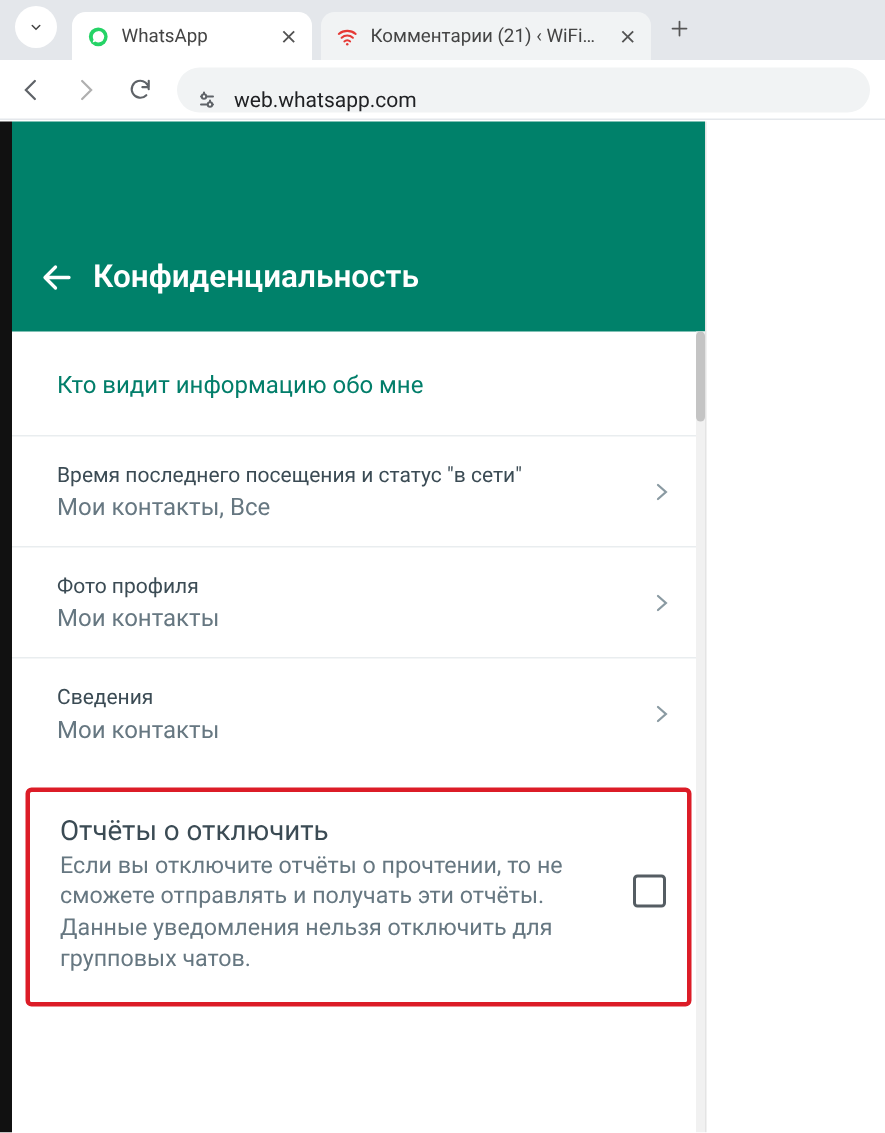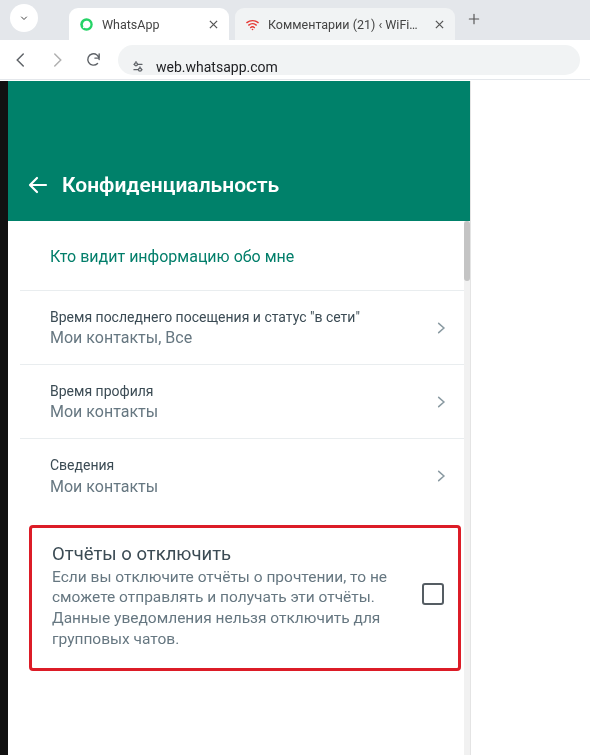--- a/index.html
+++ b/index.html
@@ -50,21 +50,21 @@
       background: var(--tab-bg);
       display: flex;
       align-items: center;
       padding: 0 8px 0 10px;
       gap: 8px;
       font-size: 12.5px;
       color: #444;
       max-width: 220px;
       min-width: 160px;
     }
-    .tab.active { background: var(--tab-active-bg); margin-left: 21px; }
+    .tab.active { background: var(--tab-active-bg); }
     .tab .title {
       flex: 1;
       white-space: nowrap;
       overflow: hidden;
       text-overflow: ellipsis;
     }
     .tab-close {
       width: 16px; height: 16px;
       display: inline-flex; align-items: center; justify-content: center;
       color: #555; font-size: 13px;
@@ -145,21 +145,21 @@
       align-items: flex-end;
       padding: 0 20px 24px 18px;
       gap: 12px;
     }
     .back-btn { display: inline-flex; color: #fff; }
     .panel-title {
       font-size: 21px;
       font-weight: 600;
     }
 
-    .content { padding: 0 0 20px 0; margin-left: 12px; }
+    .content { padding: 0 0 20px 0; }
 
     .section-label {
       color: var(--teal-text);
       font-size: 16px;
       padding: 26px 28px 24px 30px;
     }
 
     .row {
       display: flex;
       align-items: center;
@@ -305,21 +305,21 @@
           </div>
           <span class="chevron">
             <svg width="14" height="22" viewBox="0 0 24 24">
                 <path d="M8 4l9 8-9 8" stroke="#8a9aa2" stroke-width="2.6" fill="none" stroke-linecap="round"></path>
               </svg>
           </span>
         </div>
 
         <div class="row">
           <div class="row-text">
-            <div class="row-title">Время профиля</div>
+            <div class="row-title">Фото профиля</div>
             <div class="row-sub">Мои контакты</div>
           </div>
           <span class="chevron">
             <svg width="14" height="22" viewBox="0 0 24 24">
                 <path d="M8 4l9 8-9 8" stroke="#8a9aa2" stroke-width="2.6" fill="none" stroke-linecap="round"></path>
               </svg>
           </span>
         </div>
 
         <div class="row">

